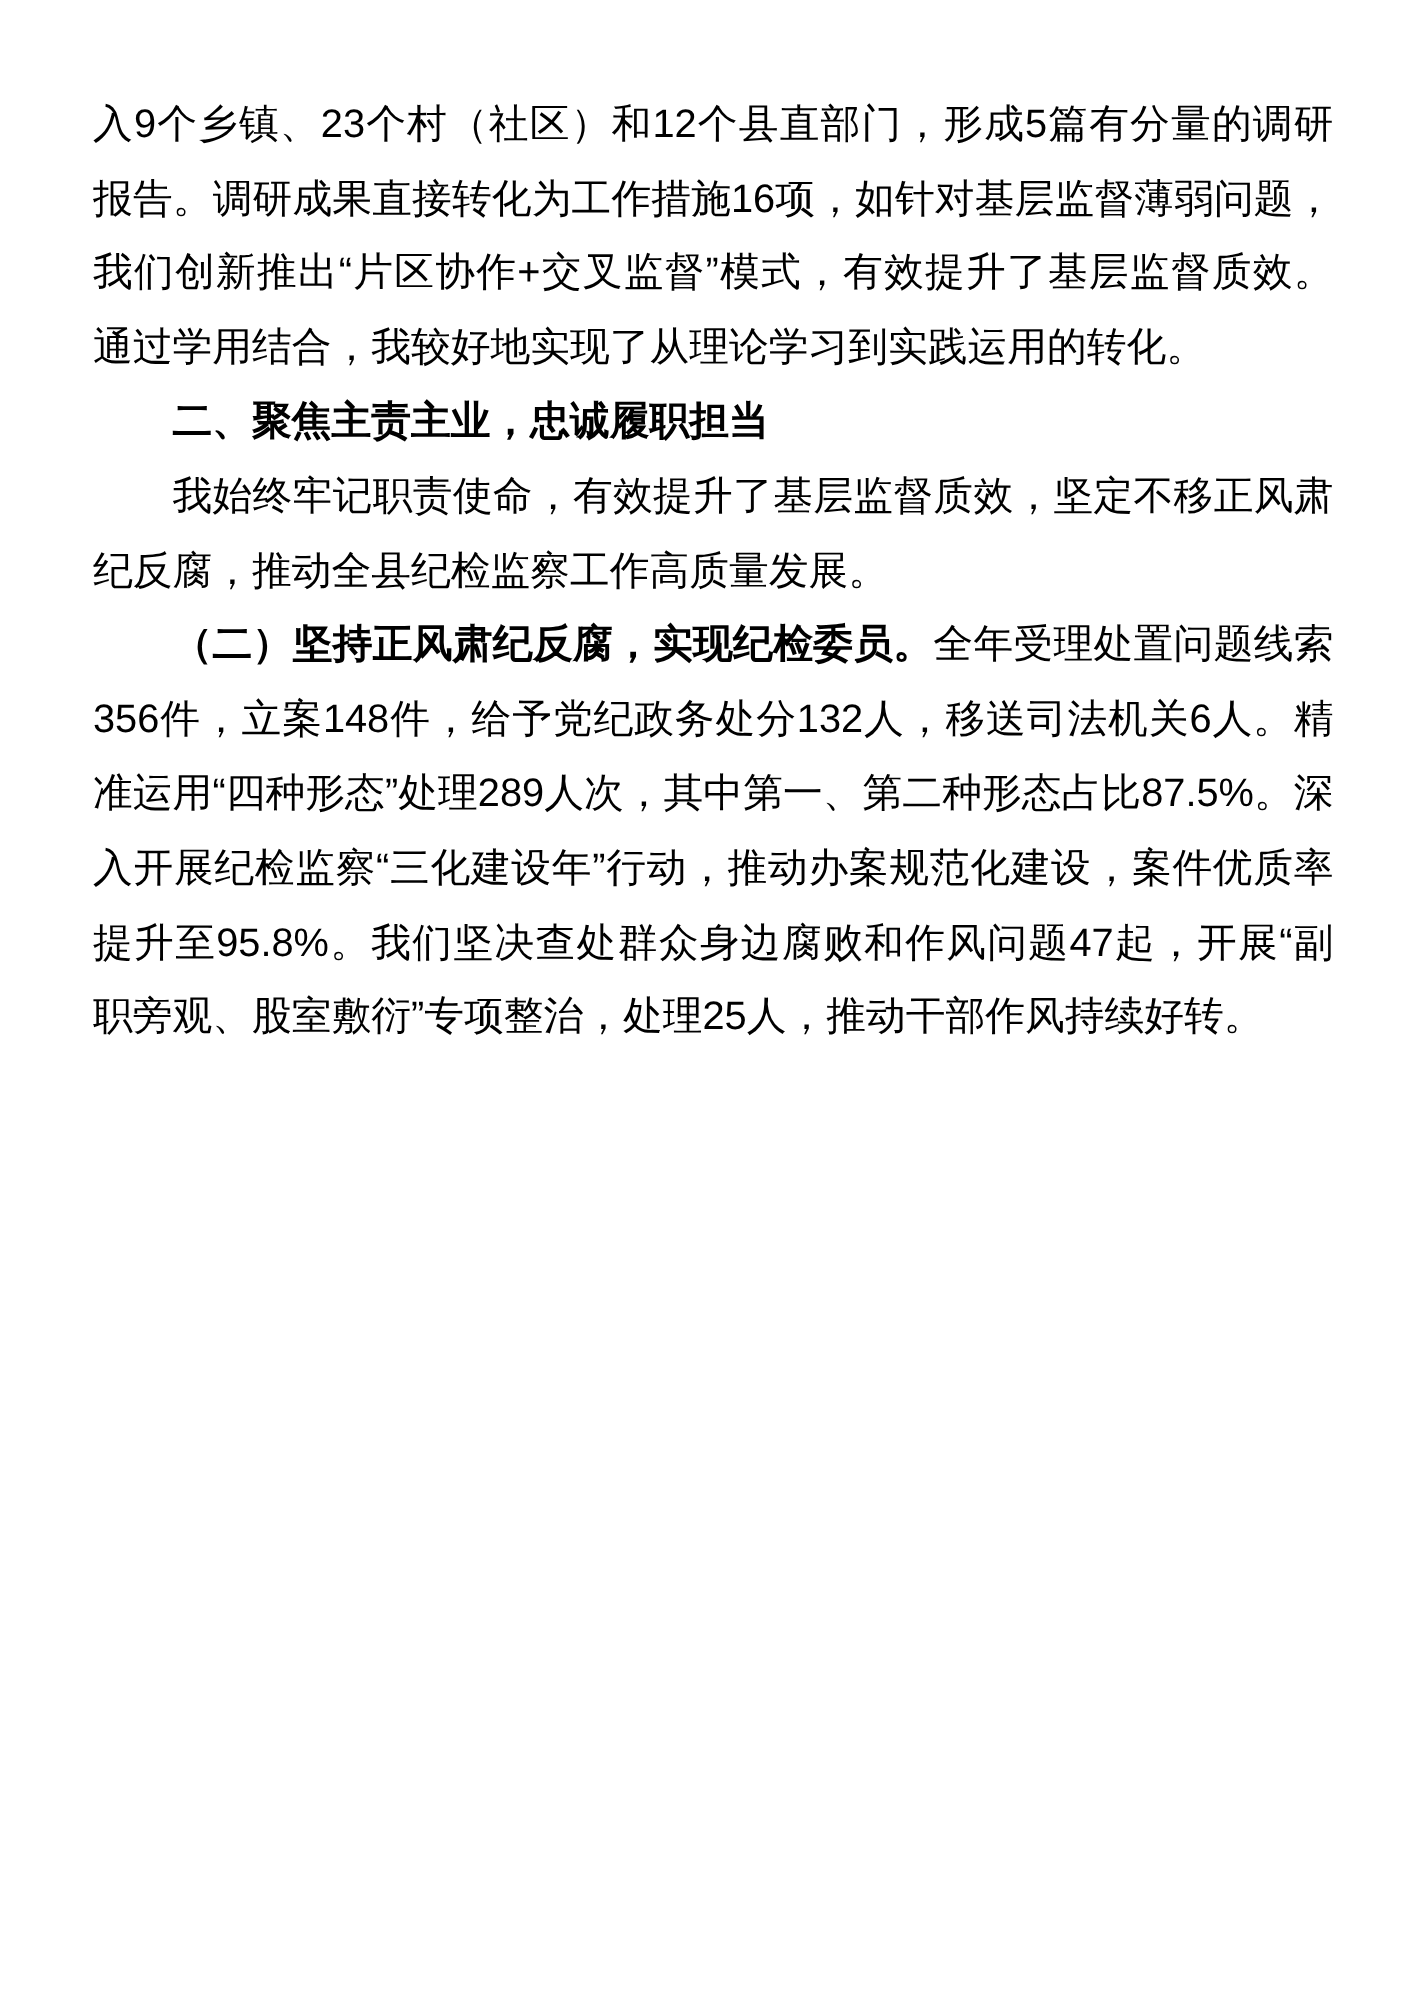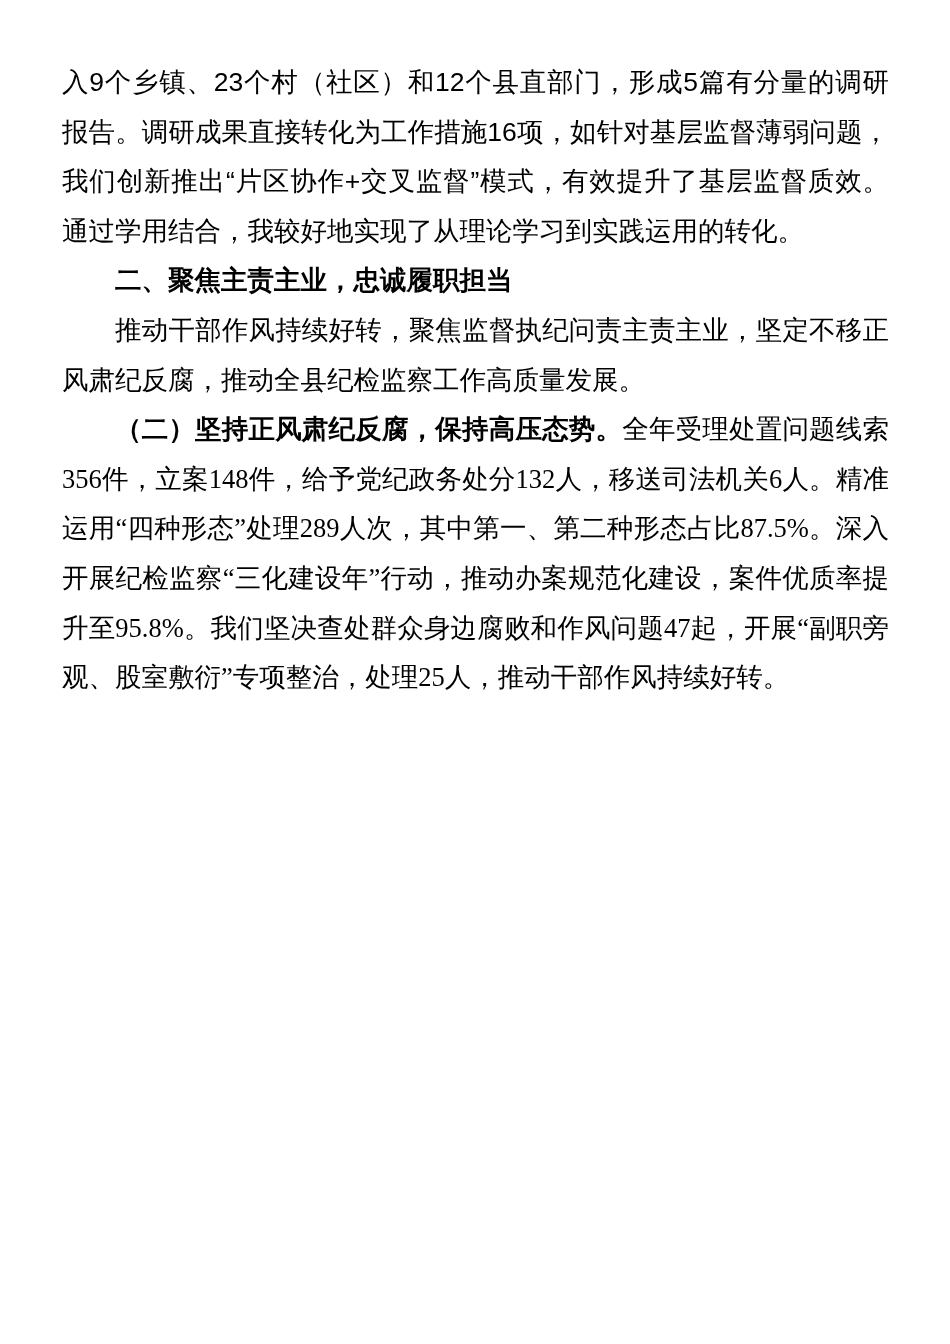--- a/index.html
+++ b/index.html
@@ -24,35 +24,34 @@
     font-family: "Liberation Sans", "DejaVu Sans", sans-serif;
     font-size: 26.5px;
     line-height: 49.6px;
     color: #000000;
     text-align: justify;
     text-justify: inter-character;
     word-break: break-all;
   }
   .indent {
     text-indent: 2em;
-    font-family: Liberation Serif, serif;
   }
   .heading,
   .lead {
     font-weight: 700;
   }
 </style>
 </head>
 <body>
 
 <div class="page">
 
   <p class="para"><span>入9个乡镇、23个村（社区）和12个县直部门，形成5篇有分量的调研报告。调研成果直接转化为工作措施16项，如针对基层监督薄弱问题，我们创新推出“片区协作+交叉监督”模式，有效提升了基层监督质效。通过学用结合，我较好地实现了从理论学习到实践运用的转化。</span></p>
 
   <p class="para indent heading"><span>二、聚焦主责主业，忠诚履职担当</span></p>
 
-  <p class="para indent"><span>推动干部作风持续好转，聚焦监督执纪问责主责主业，坚定不移正风肃纪反腐，推动全县纪检监察工作高质量发展。</span></p>
+  <p class="para indent"><span>我始终牢记职责使命，有效提升了基层监督质效，坚定不移正风肃纪反腐，推动全县纪检监察工作高质量发展。</span></p>
 
 
-  <p class="para indent"><span class="lead">（二）坚持正风肃纪反腐，保持高压态势。</span><span>全年受理处置问题线索356件，立案148件，给予党纪政务处分132人，移送司法机关6人。精准运用“四种形态”处理289人次，其中第一、第二种形态占比87.5%。深入开展纪检监察“三化建设年”行动，推动办案规范化建设，案件优质率提升至95.8%。我们坚决查处群众身边腐败和作风问题47起，开展“副职旁观、股室敷衍”专项整治，处理25人，推动干部作风持续好转。</span></p>
+  <p class="para indent"><span class="lead">（二）坚持正风肃纪反腐，实现纪检委员。</span><span>全年受理处置问题线索356件，立案148件，给予党纪政务处分132人，移送司法机关6人。精准运用“四种形态”处理289人次，其中第一、第二种形态占比87.5%。深入开展纪检监察“三化建设年”行动，推动办案规范化建设，案件优质率提升至95.8%。我们坚决查处群众身边腐败和作风问题47起，开展“副职旁观、股室敷衍”专项整治，处理25人，推动干部作风持续好转。</span></p>
 
 
 </div>
 
 </body></html>

